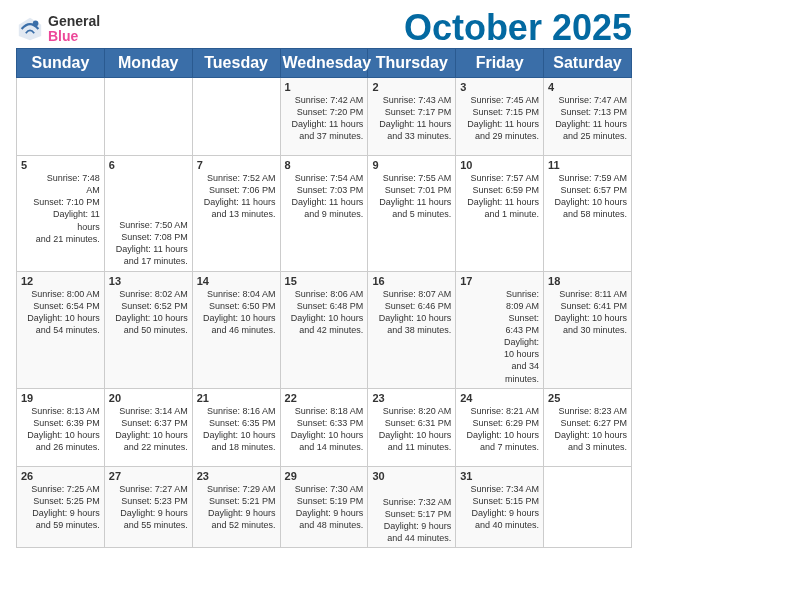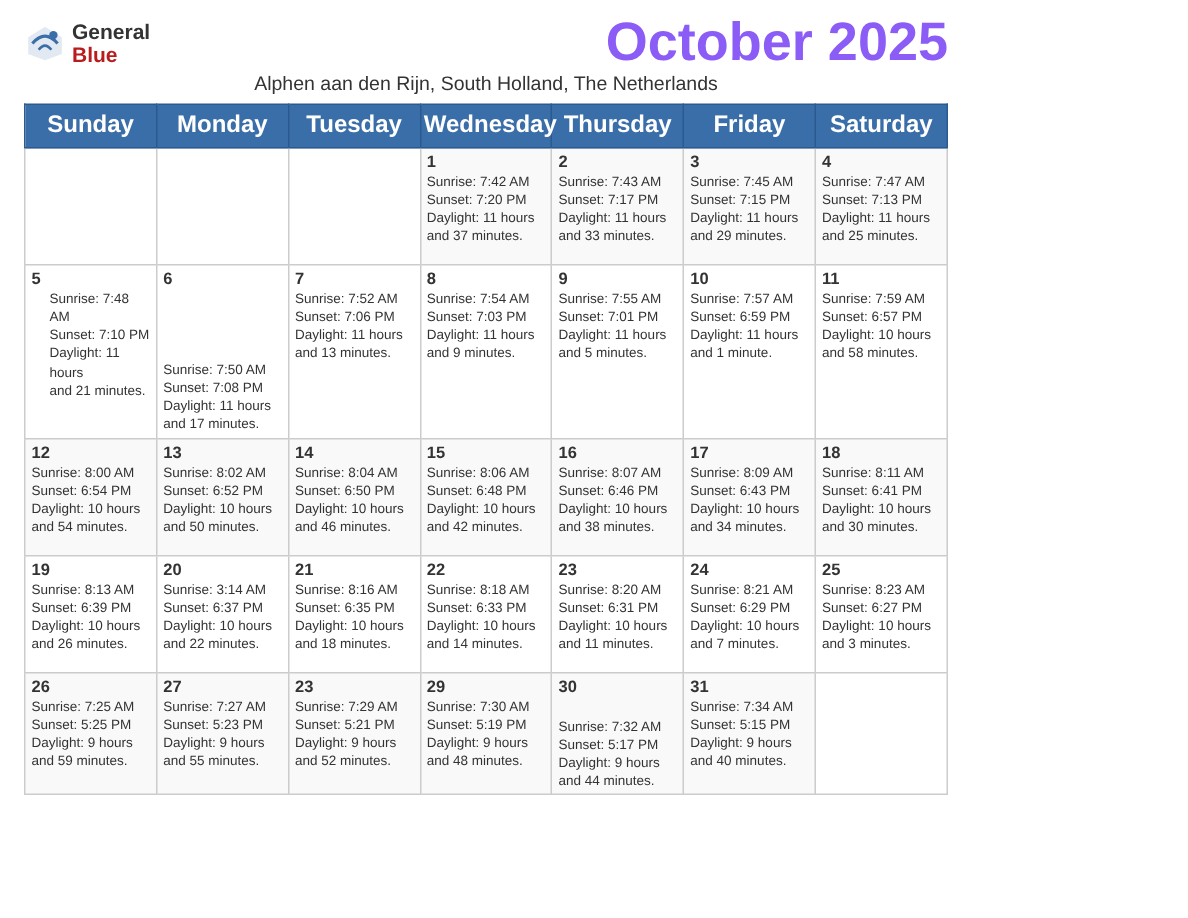--- a/index.html
+++ b/index.html
@@ -31,31 +31,31 @@
       line-height: 1.1;
     }
     .logo-general {
       font-size: 14px;
       font-weight: bold;
       color: #333;
     }
     .logo-blue {
       font-size: 14px;
       font-weight: bold;
-      color: #b91c1c;
+      color: #ec4899;
     }
     .logo-icon {
       width: 28px;
       height: 28px;
       margin-right: 4px;
     }
     .month-title {
       font-size: 36px;
       font-weight: bold;
-      color: #8b5cf6;
+      color: #0369a1;
       text-align: center;
       line-height: 1;
     }
     .subtitle {
       text-align: center;
       font-size: 13px;
       color: #333;
       margin-bottom: 6px;
     }
     table {
@@ -87,20 +87,21 @@
     .day-num {
       font-weight: bold;
       font-size: 11px;
       display: block;
       margin-bottom: 1px;
     }
     .cell-text {
       font-size: 9px;
       line-height: 1.35;
       color: #333;
+      text-align: right;
     }
     .empty-cell {
       background: #fff !important;
     }
   </style>
 </head>
 <body>
 
 <div class="page">
   <div class="header-top">
@@ -111,21 +112,20 @@
         <path d="M14 26 Q20 18 26 26" stroke="#3a6ea8" stroke-width="2.5" fill="none"></path>
         <circle cx="28" cy="12" r="4" fill="#3a6ea8"></circle>
       </svg>
       <div class="logo-text">
         <span class="logo-general">General</span>
         <span class="logo-blue">Blue</span>
       </div>
     </div>
     <div class="month-title">October 2025</div>
   </div>
-  <div class="subtitle">Alphen aan den Rijn, South Holland, The Netherlands</div>
   <table>
     <thead>
       <tr>
         <th>Sunday</th>
         <th>Monday</th>
         <th>Tuesday</th>
         <th>Wednesday</th>
         <th>Thursday</th>
         <th>Friday</th>
         <th>Saturday</th>
@@ -247,21 +247,21 @@
           </td>
           <td>
             <span class="day-num">16</span>
             <div class="cell-text" style="white-space: pre-line;">Sunrise: 8:07 AM
 Sunset: 6:46 PM
 Daylight: 10 hours
 and 38 minutes.</div>
           </td>
           <td>
             <span class="day-num">17</span>
-            <div class="cell-text" style="white-space: pre-line;">Sunrise: 8:09 AM
+            <div class="cell-text" style="white-space: pre-line; margin-left: 35px;">Sunrise: 8:09 AM
 Sunset: 6:43 PM
 Daylight: 10 hours
 and 34 minutes.</div>
           </td>
           <td>
             <span class="day-num">18</span>
             <div class="cell-text" style="white-space: pre-line;">Sunrise: 8:11 AM
 Sunset: 6:41 PM
 Daylight: 10 hours
 and 30 minutes.</div>

